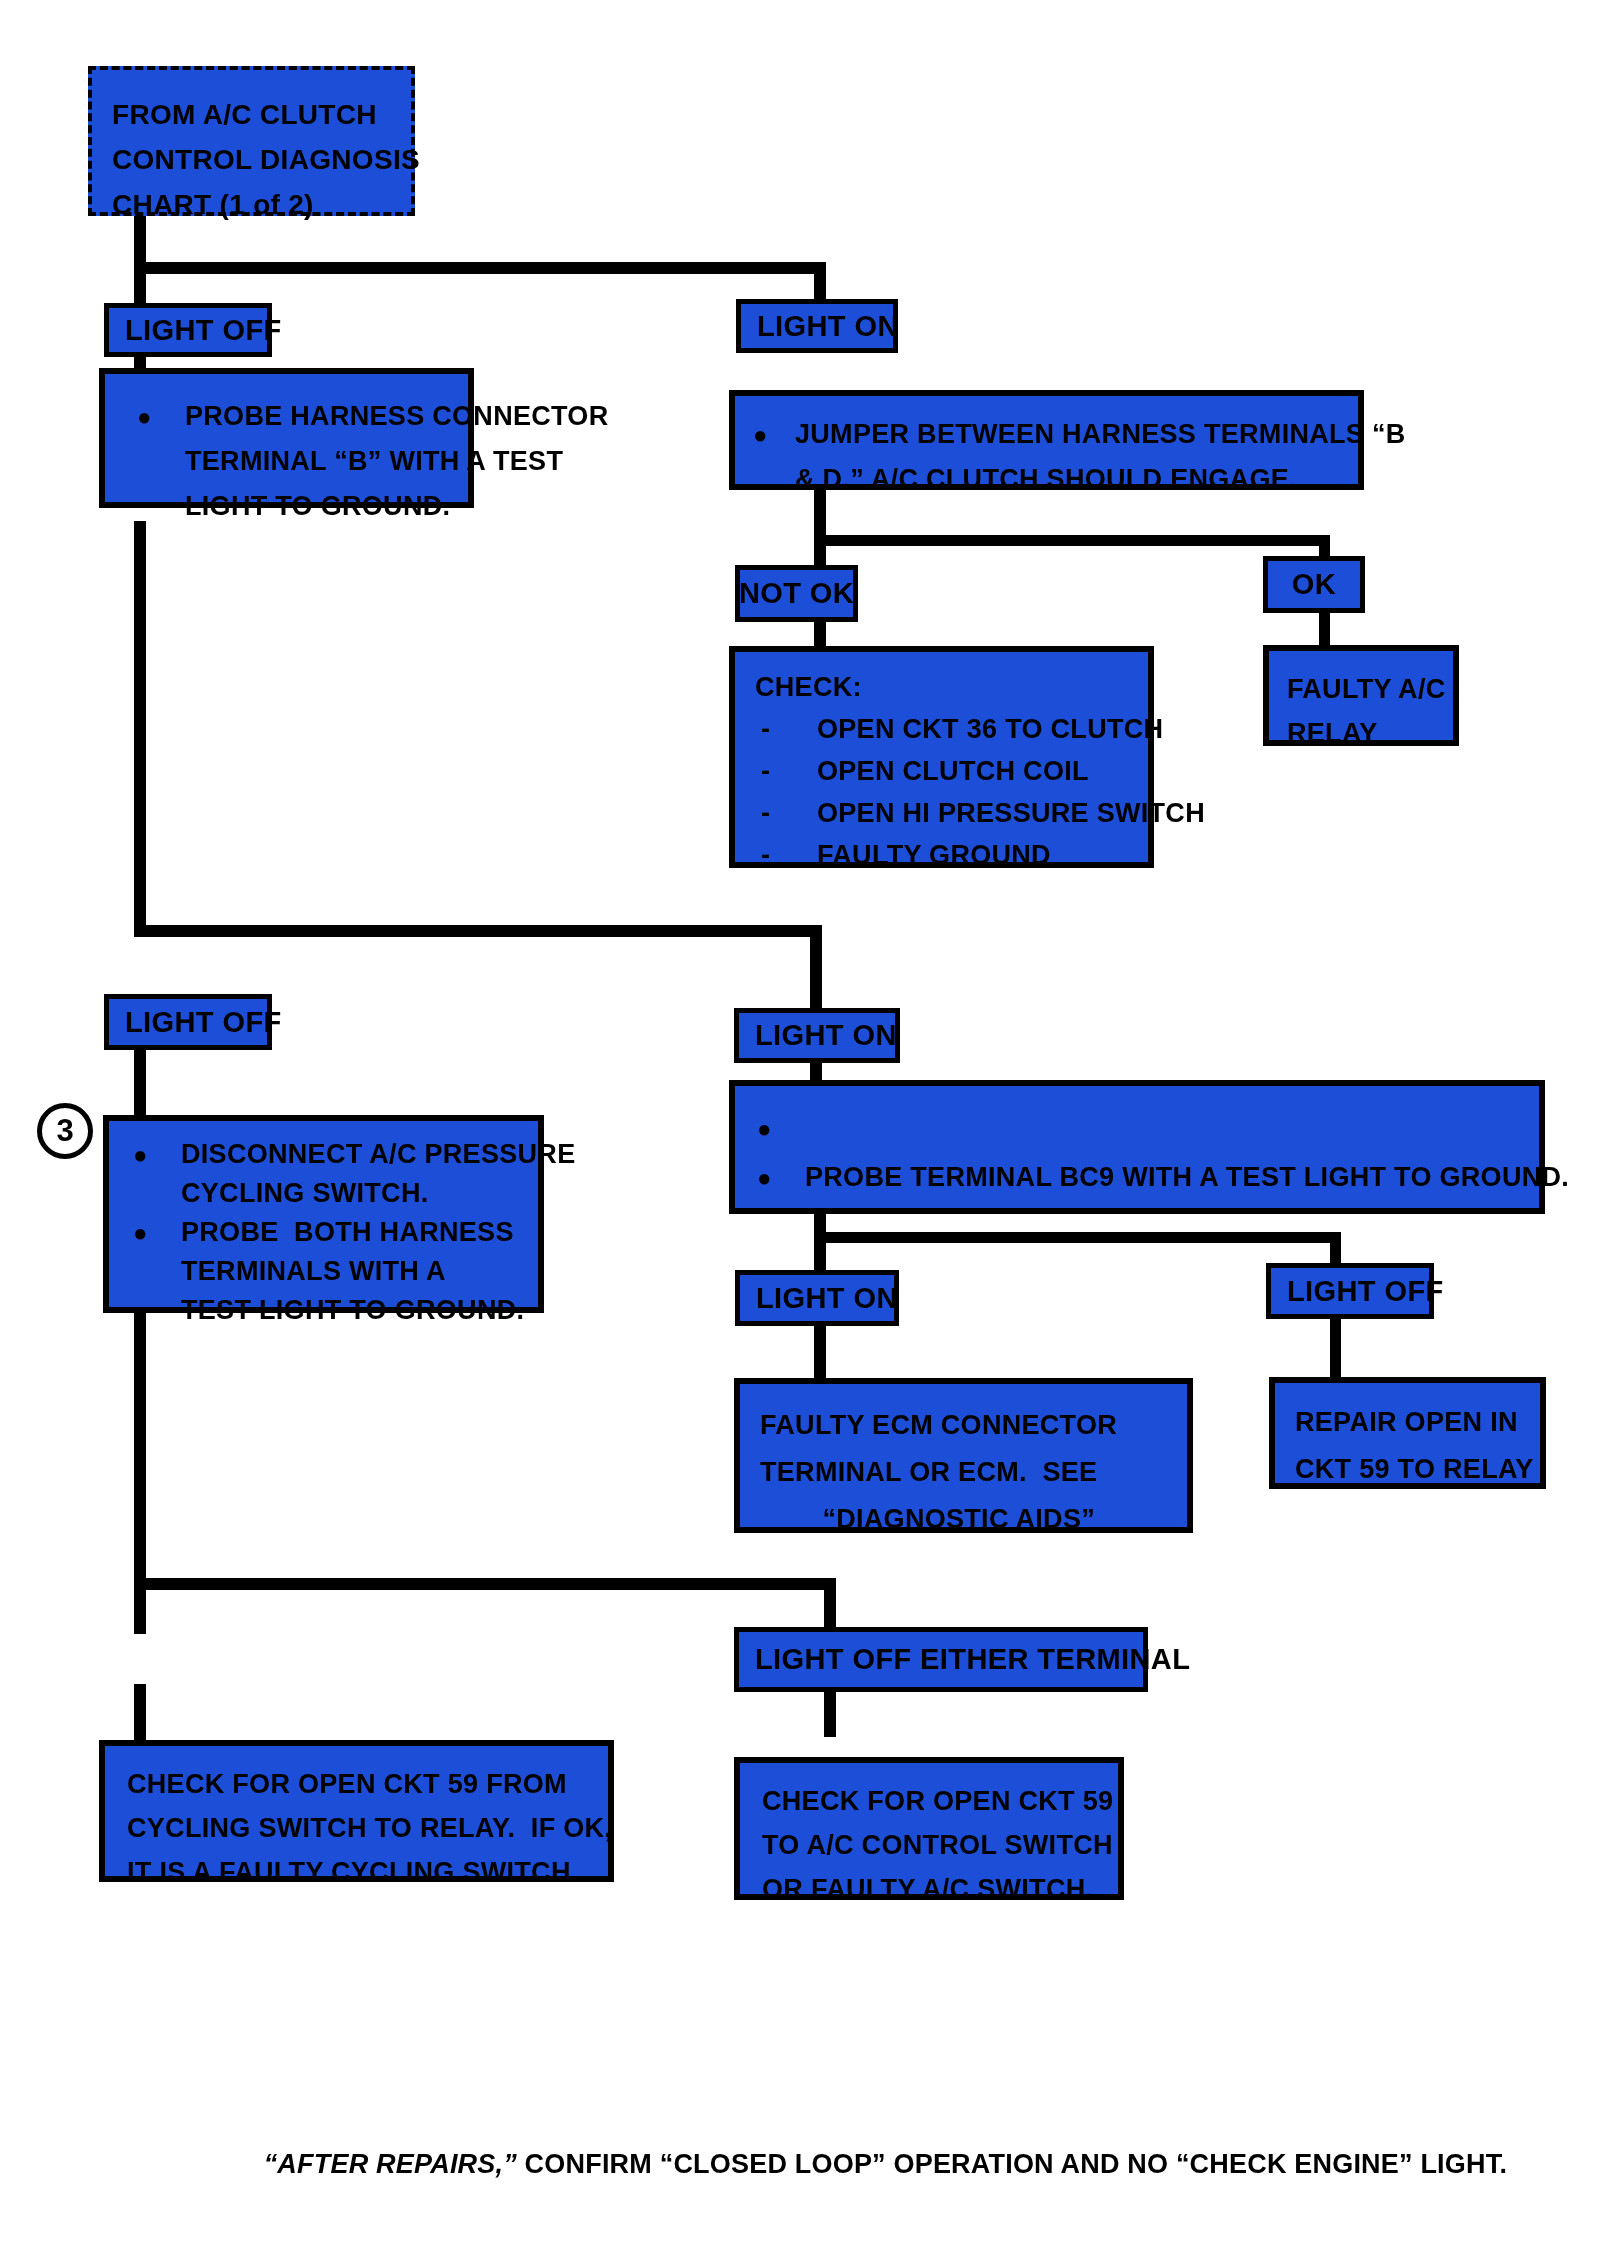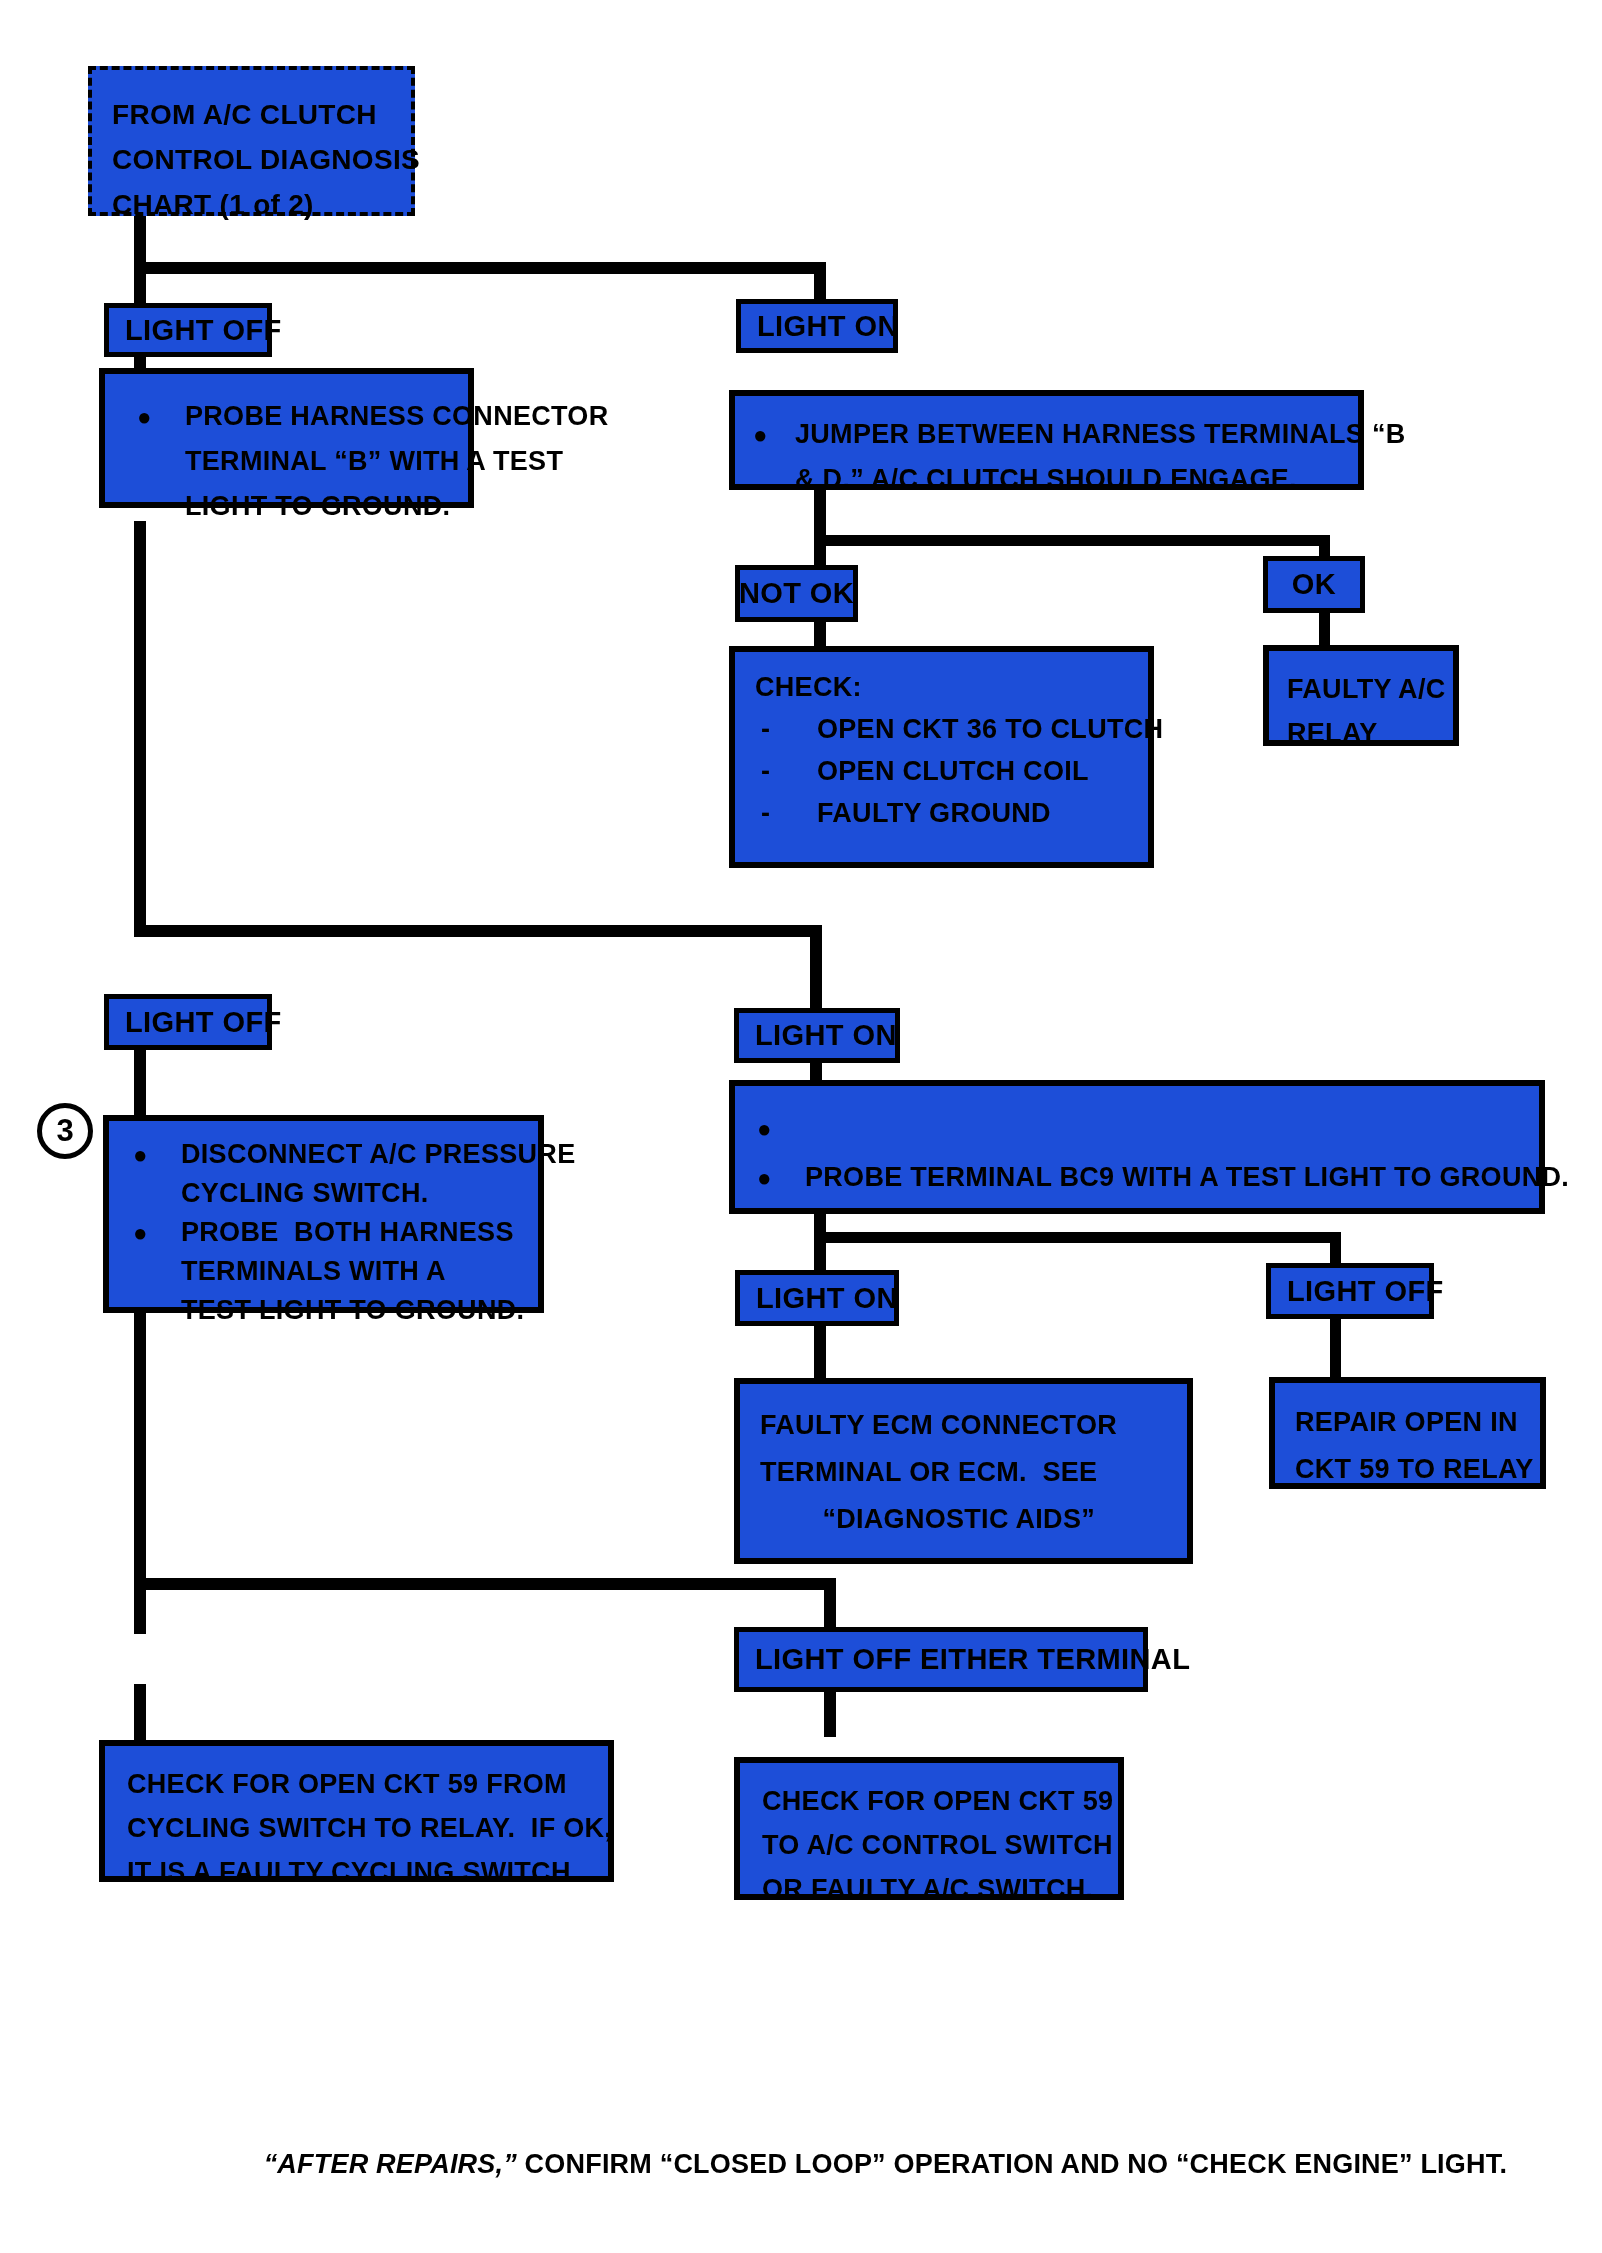--- a/index.html
+++ b/index.html
@@ -126,20 +126,24 @@
     <div class="brow">
       <span class="mk d"></span>
       <span class="pre">OPEN CKT 36 TO CLUTCH</span>
     </div>
     <div class="brow">
       <span class="mk d"></span>
       <span class="pre">OPEN CLUTCH COIL</span>
     </div>
     <div class="brow">
       <span class="mk d"></span>
+      <span class="pre">OPEN HI PRESSURE SWITCH</span>
+    </div>
+    <div class="brow">
+      <span class="mk d"></span>
       <span class="pre">FAULTY GROUND</span>
     </div>
   </div>
 
   <div class="box label center" style="left:1263px;top:556px;width:102px;height:57px;">
     <span>OK</span>
   </div>
   <div class="box action pre" style="left:1263px;top:645px;width:196px;height:101px;padding:16px 0 0 18px;line-height:44px;">FAULTY A/C
 RELAY</div>
 
@@ -172,21 +176,21 @@
     </div>
     <div class="brow">
       <span class="mk b"></span>
       <span class="pre">PROBE TERMINAL BC9 WITH A TEST LIGHT TO GROUND.</span>
     </div>
   </div>
 
   <div class="box label" style="left:735px;top:1270px;width:164px;height:56px;">
     <span>LIGHT ON</span>
   </div>
-  <div class="box action pre" style="left:734px;top:1378px;width:459px;height:186px;padding:18px 0 16px 20px;line-height:47px;">FAULTY ECM CONNECTOR
+  <div class="box action pre" style="left:734px;top:1378px;width:459px;height:155px;padding:18px 0 16px 20px;line-height:47px;">FAULTY ECM CONNECTOR
 TERMINAL OR ECM.  SEE
         “DIAGNOSTIC AIDS”</div>
 
   <div class="box label" style="left:1266px;top:1263px;width:168px;height:56px;">
     <span>LIGHT OFF</span>
   </div>
   <div class="box action pre" style="left:1269px;top:1377px;width:277px;height:112px;padding:16px 0 0 20px;line-height:47px;">REPAIR OPEN IN
 CKT 59 TO RELAY</div>
 
   <div class="box action pre" style="left:99px;top:1740px;width:515px;height:142px;padding:16px 0 0 22px;line-height:44px;">CHECK FOR OPEN CKT 59 FROM

